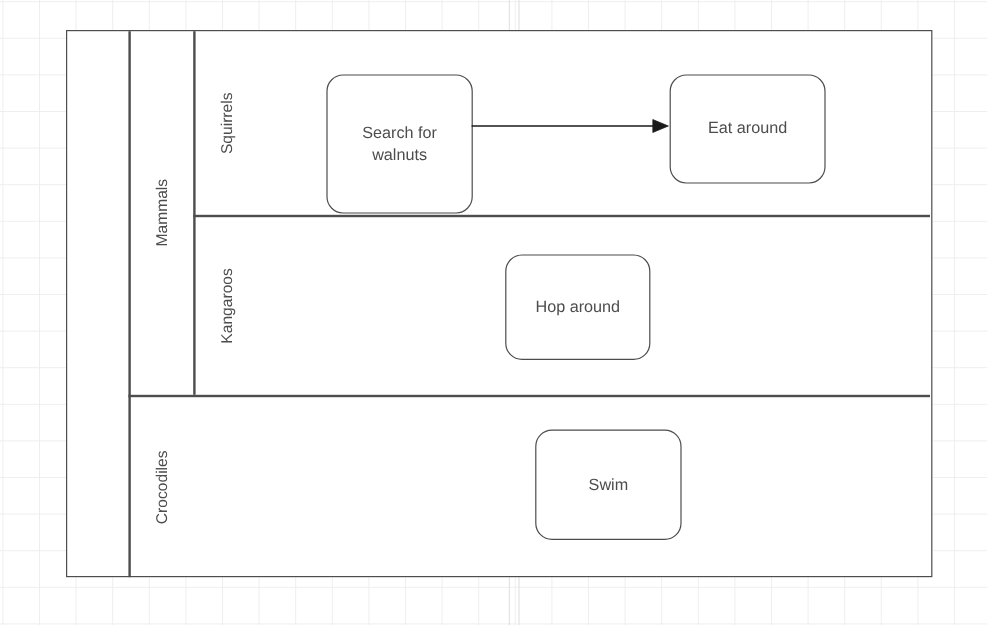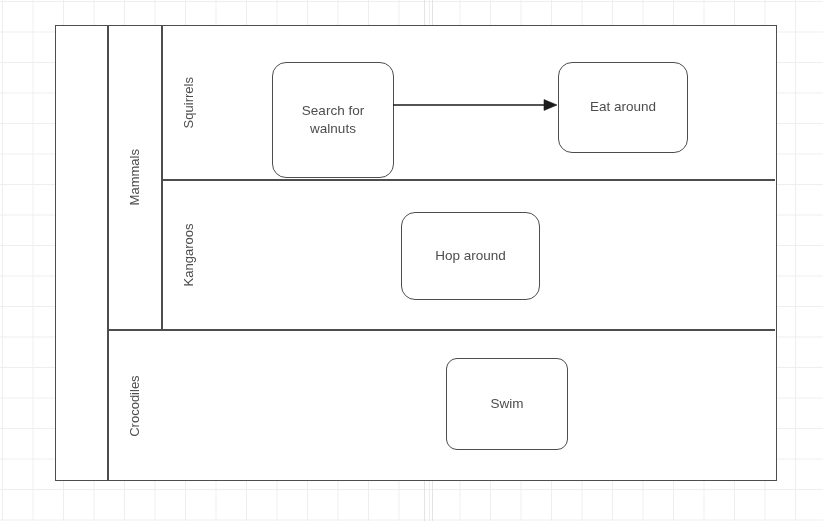--- a/index.html
+++ b/index.html
@@ -121,23 +121,23 @@
     <div class="lane-title" style="left:107px; top:155px; width:52px; height:148.4px;">Kangaroos</div>
 
     <div class="lane-title" style="left:53px; top:305px; width:52px; height:149.8px;">Crocodiles</div>
 
   </div>
 
   <div class="task" style="left:272px; top:62px; width:122px; height:116px;">Search for walnuts</div>
 
   <div class="task" style="left:558px; top:62px; width:130px; height:91px;">Eat around</div>
 
-  <div class="task" style="left:401px; top:212px; width:139px; height:88px;">Hop around</div>
+  <div class="task" style="left:421px; top:212px; width:121px; height:88px;">Hop around</div>
 
-  <div class="task" style="left:446px; top:358px; width:122px; height:92px;border-radius:11px;">Swim</div>
+  <div class="task" style="left:446px; top:358px; width:122px; height:92px;">Swim</div>
 
   <svg class="edge" style="left:388px; top:92px;" width="180" height="28">
 
     <line x1="5" y1="13" x2="161" y2="13" stroke="#1a1a1a" stroke-width="1.3"></line>
     <polygon points="169,13 156,7.6 156,18.4" fill="#1a1a1a" stroke="#1a1a1a" stroke-width="0.6"></polygon>
   </svg>
 
 </div>
 
 </body></html>

